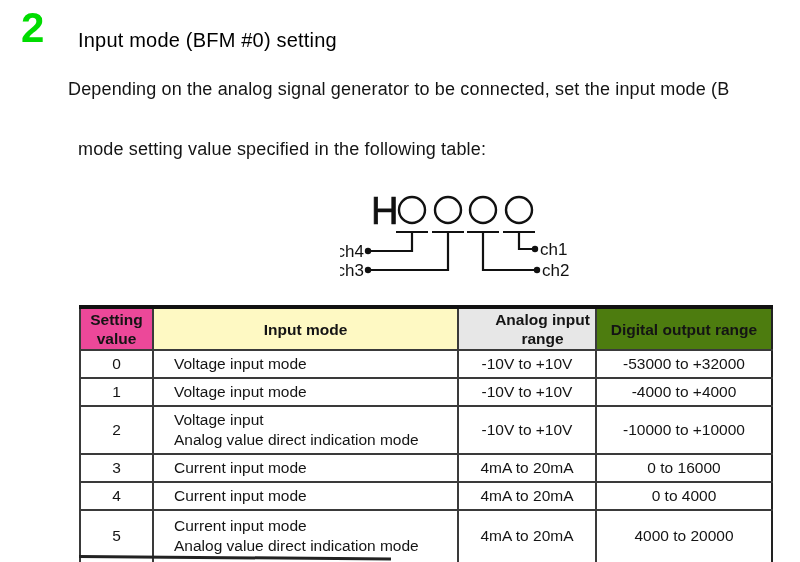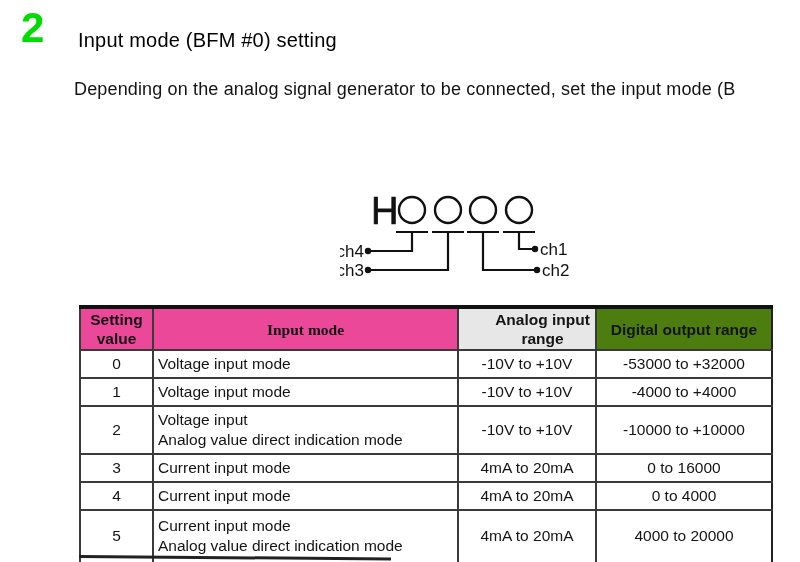--- a/index.html
+++ b/index.html
@@ -12,21 +12,21 @@
   .section-num {
     left:21px; top:4px; font-size:42px; font-weight:bold;
     color:#00dc00; letter-spacing:-1px;
   }
   .heading {
     left:78px; top:27px; font-size:20px; font-weight:normal;
     color:#000; letter-spacing:0.2px; line-height:26px; white-space:nowrap;
   }
   .para { line-height:24px; font-size:18px; letter-spacing:0.15px; }
   .para div { white-space:nowrap; }
-  .p1 { left:74px; top:77px; }
+  .p1 { left:68px; top:77px; }
   .p2 { left:78px; top:137px; }
 
   
   .diagram { left:340px; top:188px; }
   .digit-circle { fill:none; stroke:#111; stroke-width:2.4px; }
   .uline, .conn { fill:none; stroke:#111; stroke-width:2.2px; }
   .dot { fill:#111; stroke:none; }
   .chlabel { font-size:17px; fill:#111; }
   .hprefix { font-size:38px; fill:#111; stroke:#111; stroke-width:0.7px; }
 
@@ -46,41 +46,42 @@
     border-bottom:2px solid #3a3a3a; line-height:19px;
   }
   .tbl th div { white-space:nowrap; }
   .tbl td { border-top:2px solid #3a3a3a; line-height:20px; }
   tr.h-row   { height:43px; }
   tr.r-single{ height:28px; }
   tr.r-double{ height:48px; }
   tr.r-last  { height:57px; }
   tr.r-last td { padding-bottom:7px; }
   td.c-center { text-align:center; }
-  td.c-mode { text-align:left; padding-left:4px; }
+  td.c-mode { text-align:left; padding-left:20px; }
   td.c-mode div { white-space:nowrap; }
 
   
   .bottomline {
     left:79px; top:555px; width:312px; height:2.5px; background:#222;
     transform:rotate(0.45deg); transform-origin:left center;
   }
 </style>
 </head>
 <body>
 
 <div class="abs section-num" style="color: rgb(0, 220, 0);">2</div>
 
 <div class="abs heading">Input mode (BFM #0) setting</div>
 
 <div class="abs para p1">
   <div>Depending on the analog signal generator to be connected, set the input mode (B</div>
 </div>
 
 <div class="abs para p2">
+  <div>mode setting value specified in the following table:</div>
 </div>
 
 <svg class="abs diagram" width="250" height="96" viewBox="0 0 250 96">
   <text x="31" y="36" class="hprefix">H</text>
 
   <circle cx="72" cy="22" r="13" class="digit-circle"></circle>
   <circle cx="108" cy="22" r="13" class="digit-circle"></circle>
   <circle cx="143" cy="22" r="13" class="digit-circle"></circle>
   <circle cx="179" cy="22" r="13" class="digit-circle"></circle>
 
@@ -109,21 +110,21 @@
         <col style="width:305px">
         <col style="width:138px">
         <col style="width:176px">
     </colgroup>
     <thead>
       <tr class="h-row">
         <th style="background-color: #ec4899;">
           <div>Setting</div>
           <div>value</div>
         </th>
-        <th style="background-color: #ec4899; font-family: Liberation Serif, serif;">
+        <th style="background-color: #fef9c3;">
           <div>Input mode</div>
         </th>
         <th style="background-color: rgb(231, 231, 231); padding-left: 31px;">
           <div>Analog input</div>
           <div>range</div>
         </th>
         <th style="background-color: #4d7c0f;">
           <div>Digital output range</div>
         </th>
       </tr>

